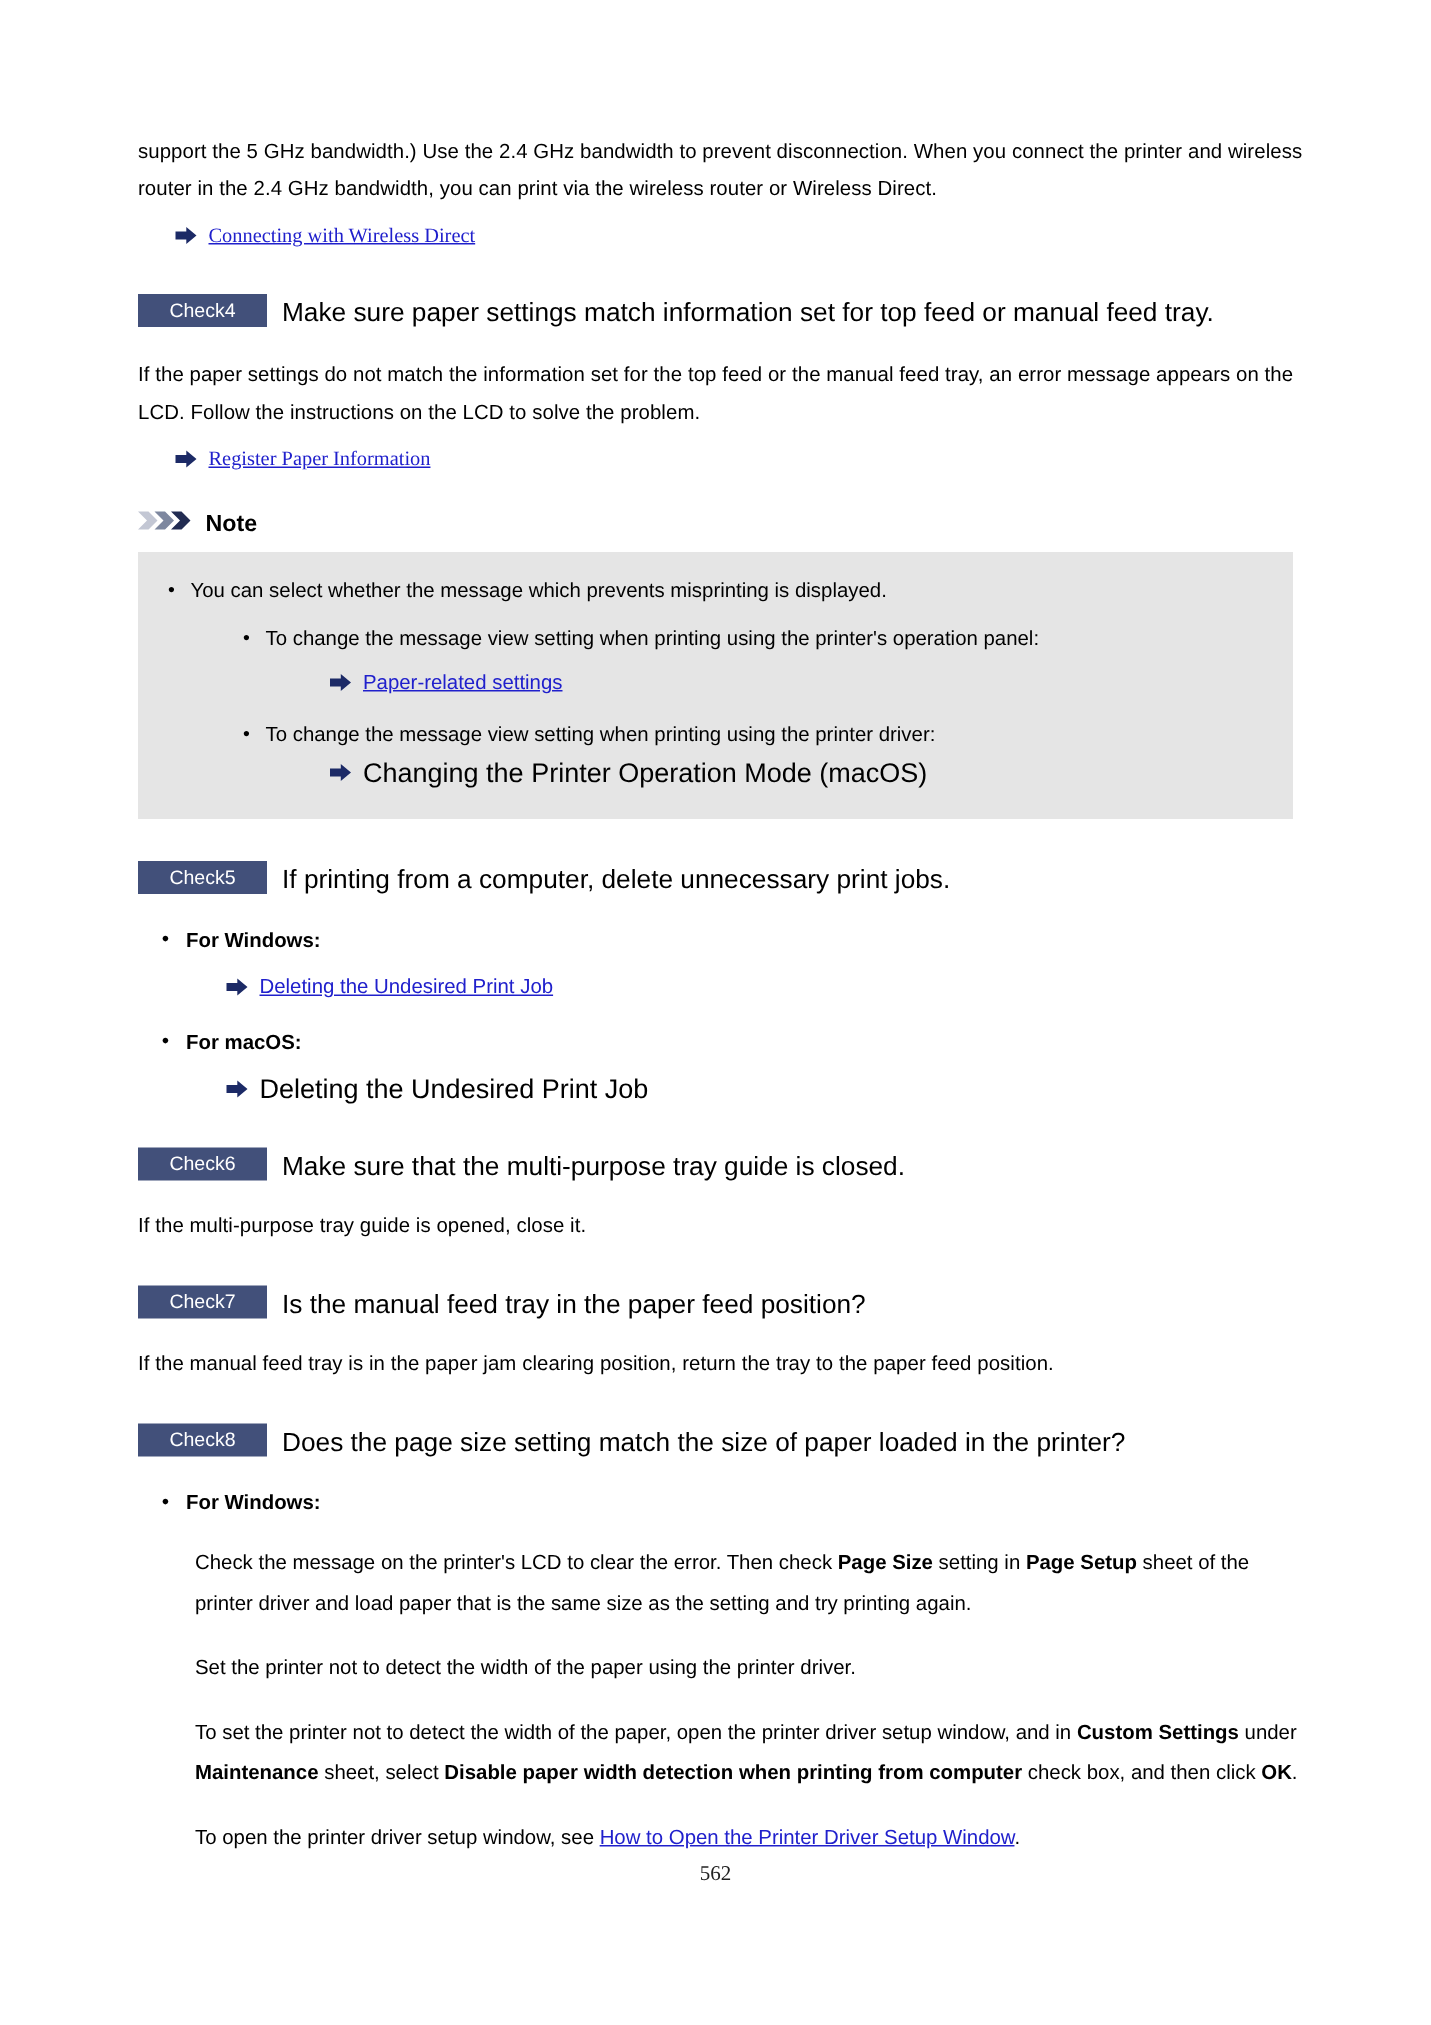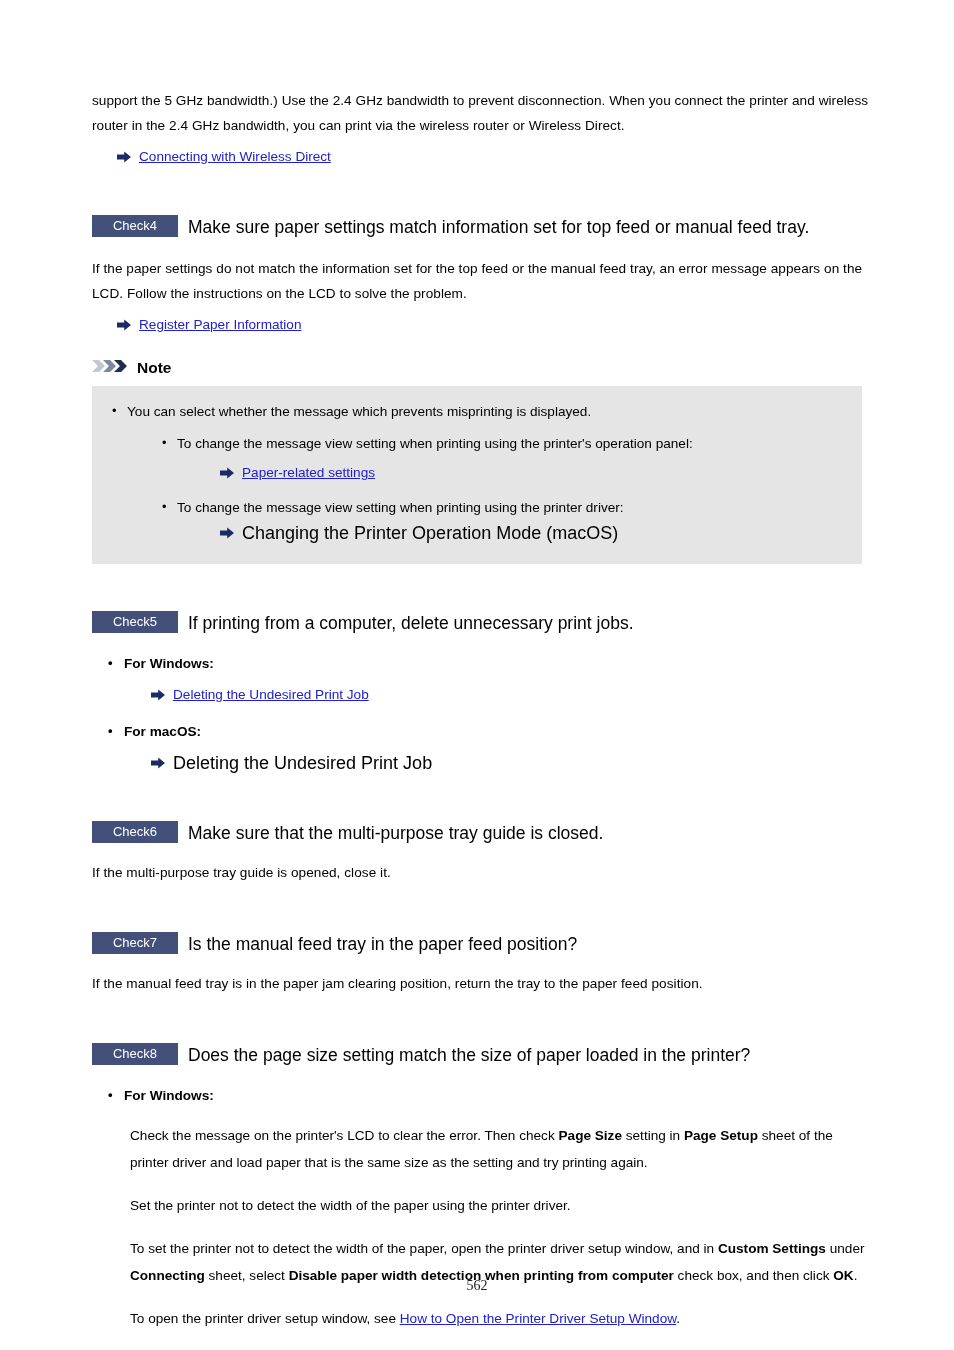--- a/index.html
+++ b/index.html
@@ -34,20 +34,21 @@
   }
 
   
   .link-row {
     display: flex;
     align-items: flex-start;
     margin: 8px 0 0 0;
     padding-left: 24px;
     font-size: 13.6px;
     line-height: 22px;
+    font-family: Liberation Serif, serif;
   }
   .arrow-icon {
     flex: 0 0 auto;
     width: 16px;
     height: 16px;
     margin-top: 3px;
     margin-right: 7px;
     display: inline-block;
   }
   .arrow-icon svg { display: block; }
@@ -60,21 +61,21 @@
     color: #000;
     font-size: 18px;
   }
   .trailing-note {
     color: #000;
     font-size: 13.6px;
   }
 
   
   .check-heading {
-    margin-top: 45px;
+    margin-top: 26px;
     font-size: 17.5px;
     line-height: 29px;
     color: #000;
   }
   .check-badge {
     display: inline-block;
     background: #42507a;
     color: #ffffff;
     font-size: 13px;
     line-height: 22px;
@@ -191,21 +192,21 @@
     margin: 0 0 16px 0;
   }
   .para-block p:last-child { margin-bottom: 0; }
   b { font-weight: bold; }
 
   
   .page-number {
     position: absolute;
     left: 0;
     right: 0;
-    top: 1278px;
+    top: 1242px;
     text-align: center;
     font-family: "Liberation Serif", serif;
     font-size: 14px;
     color: #222;
   }
 </style>
 </head>
 <body>
 
 <div class="page">
@@ -330,19 +331,19 @@
     <li>
       <span>For Windows:</span>
     </li>
   </ul>
 
   <div class="para-block">
     <p><span>Check the message on the printer's LCD to clear the error. Then check </span><b>Page Size</b><span> setting in </span><b>Page Setup</b><span> sheet of the printer driver and load paper that is the same size as the setting and try printing again.</span></p>
 
     <p>Set the printer not to detect the width of the paper using the printer driver.</p>
 
-    <p><span>To set the printer not to detect the width of the paper, open the printer driver setup window, and in </span><b>Custom Settings</b><span> under </span><b>Connecting</b><span> sheet, select </span><b>Disable paper width detection when printing from computer</b><span> check box, and then click </span><b>OK</b><span>.</span></p>
+    <p><span>To set the printer not to detect the width of the paper, open the printer driver setup window, and in </span><b>Custom Settings</b><span> under </span><b>Maintenance</b><span> sheet, select </span><b>Disable paper width detection when printing from computer</b><span> check box, and then click </span><b>OK</b><span>.</span></p>
 
     <p><span>To open the printer driver setup window, see </span><a href="#" class="doc-link">How to Open the Printer Driver Setup Window</a><span>.</span></p>
   </div>
 
   <div class="page-number">562</div>
 </div>
 
 </body></html>

